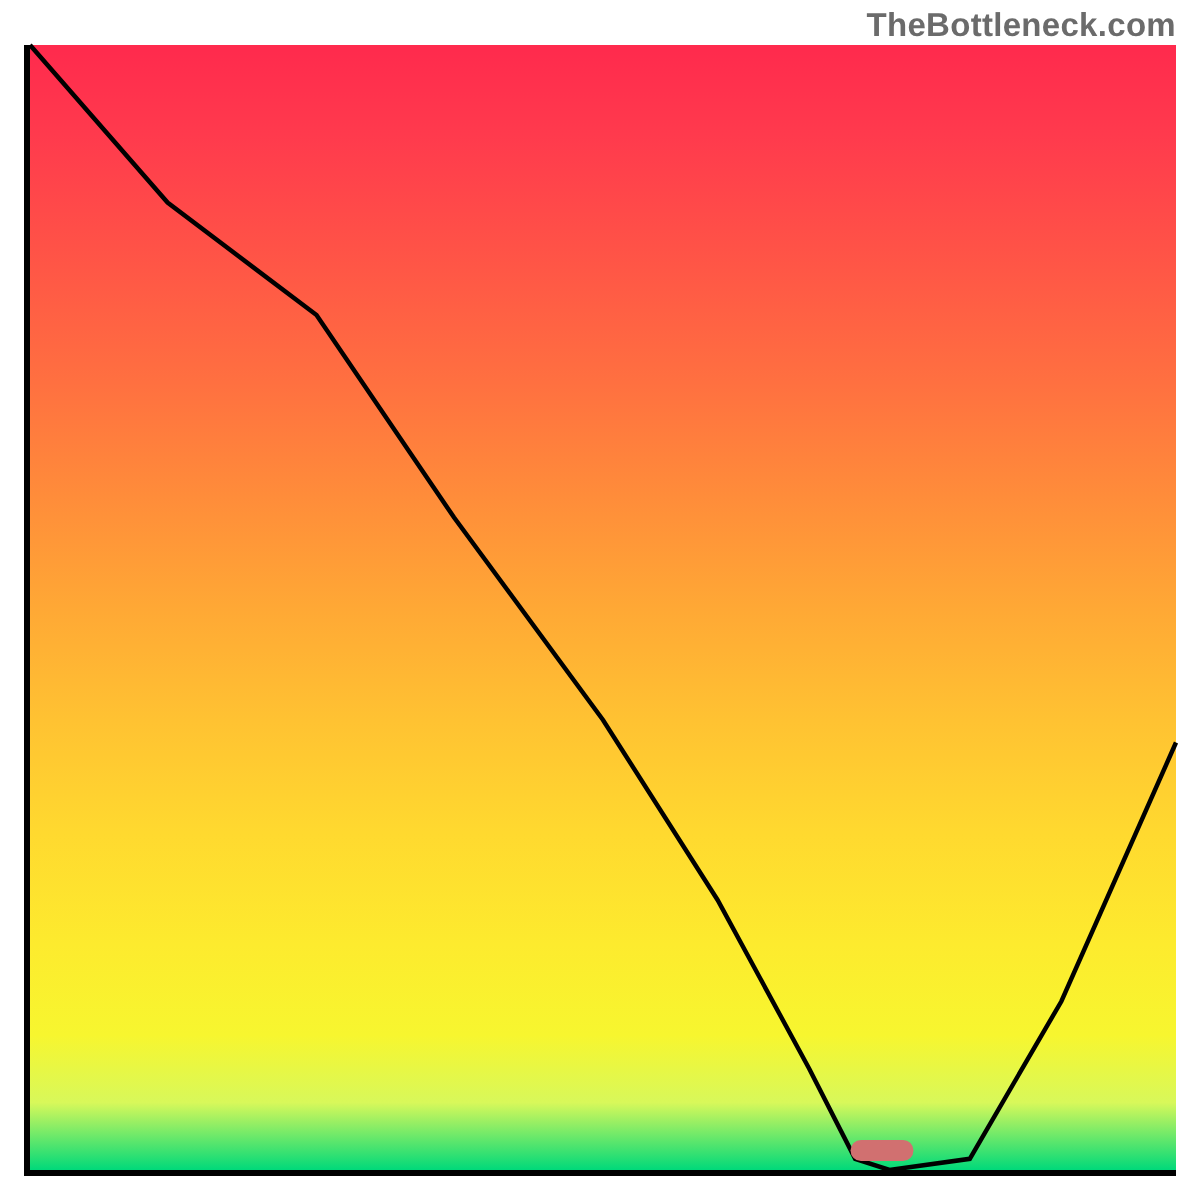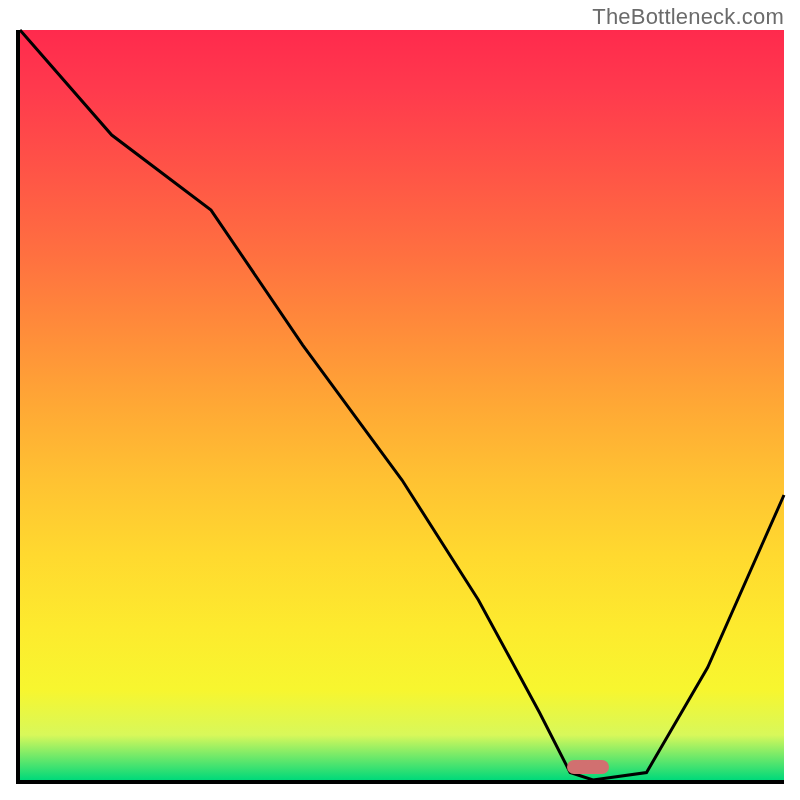--- a/index.html
+++ b/index.html
@@ -9,21 +9,21 @@
     background: #fff;
     font-family: Arial, sans-serif;
     position: relative;
   }
   .watermark {
     position: absolute;
     top: 4px;
     right: 16px;
     font-size: 22px;
     color: #6b6b6b;
-    font-weight: 400;
+    font-weight: 700;
     letter-spacing: 0.2px;
   }
   .plot-area {
     position: absolute;
     top: 30px;
     left: 16px;
     width: 768px;
     height: 754px;
     border-left: 4px solid #000;
     border-bottom: 4px solid #000;

